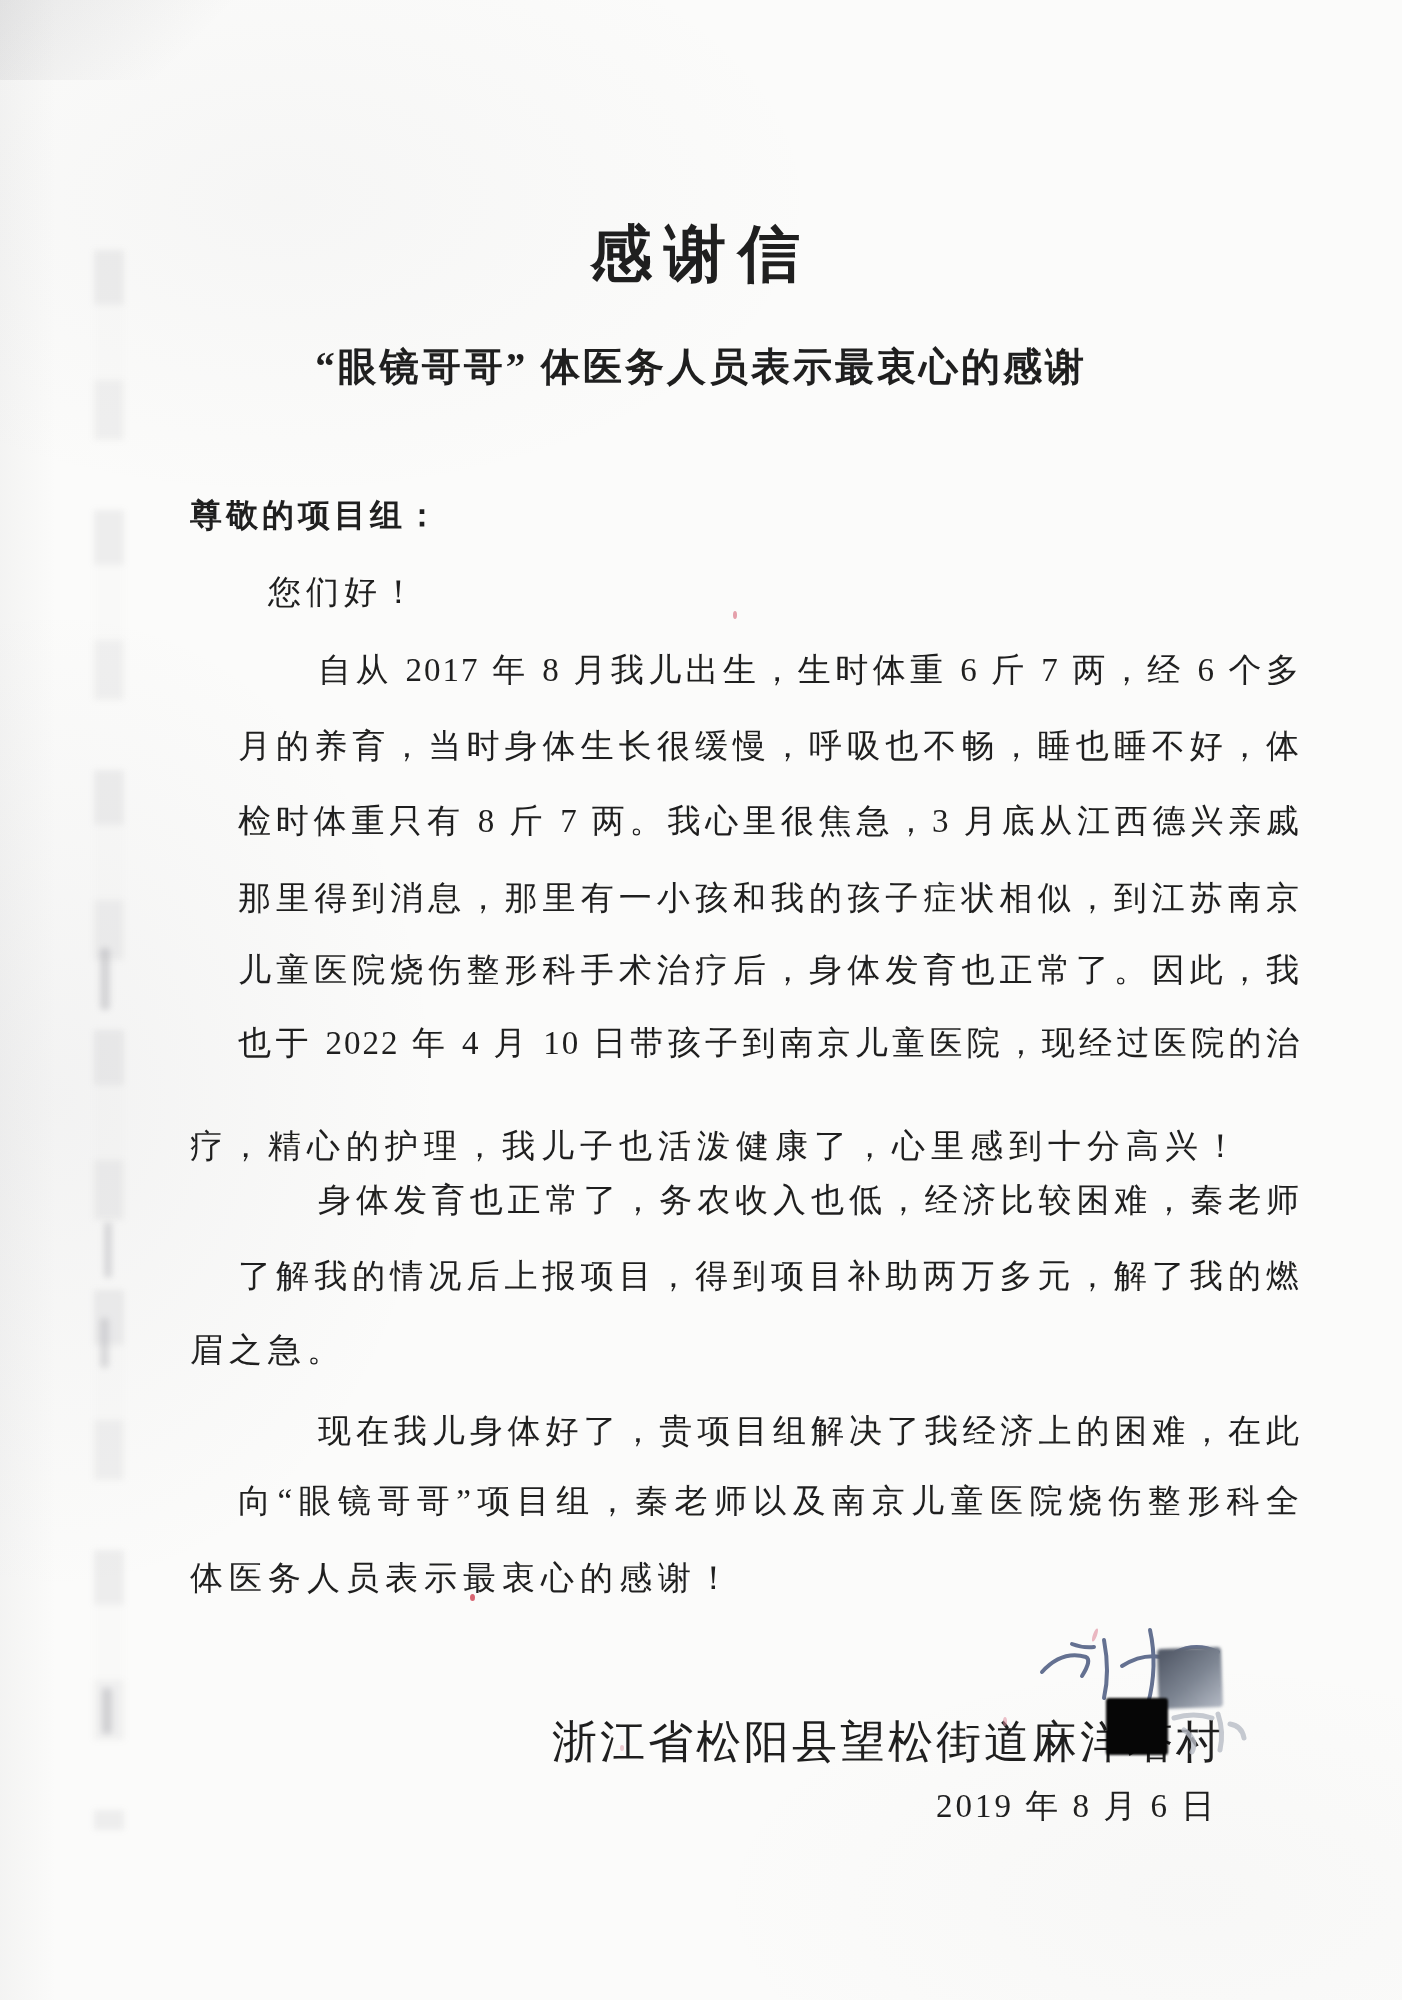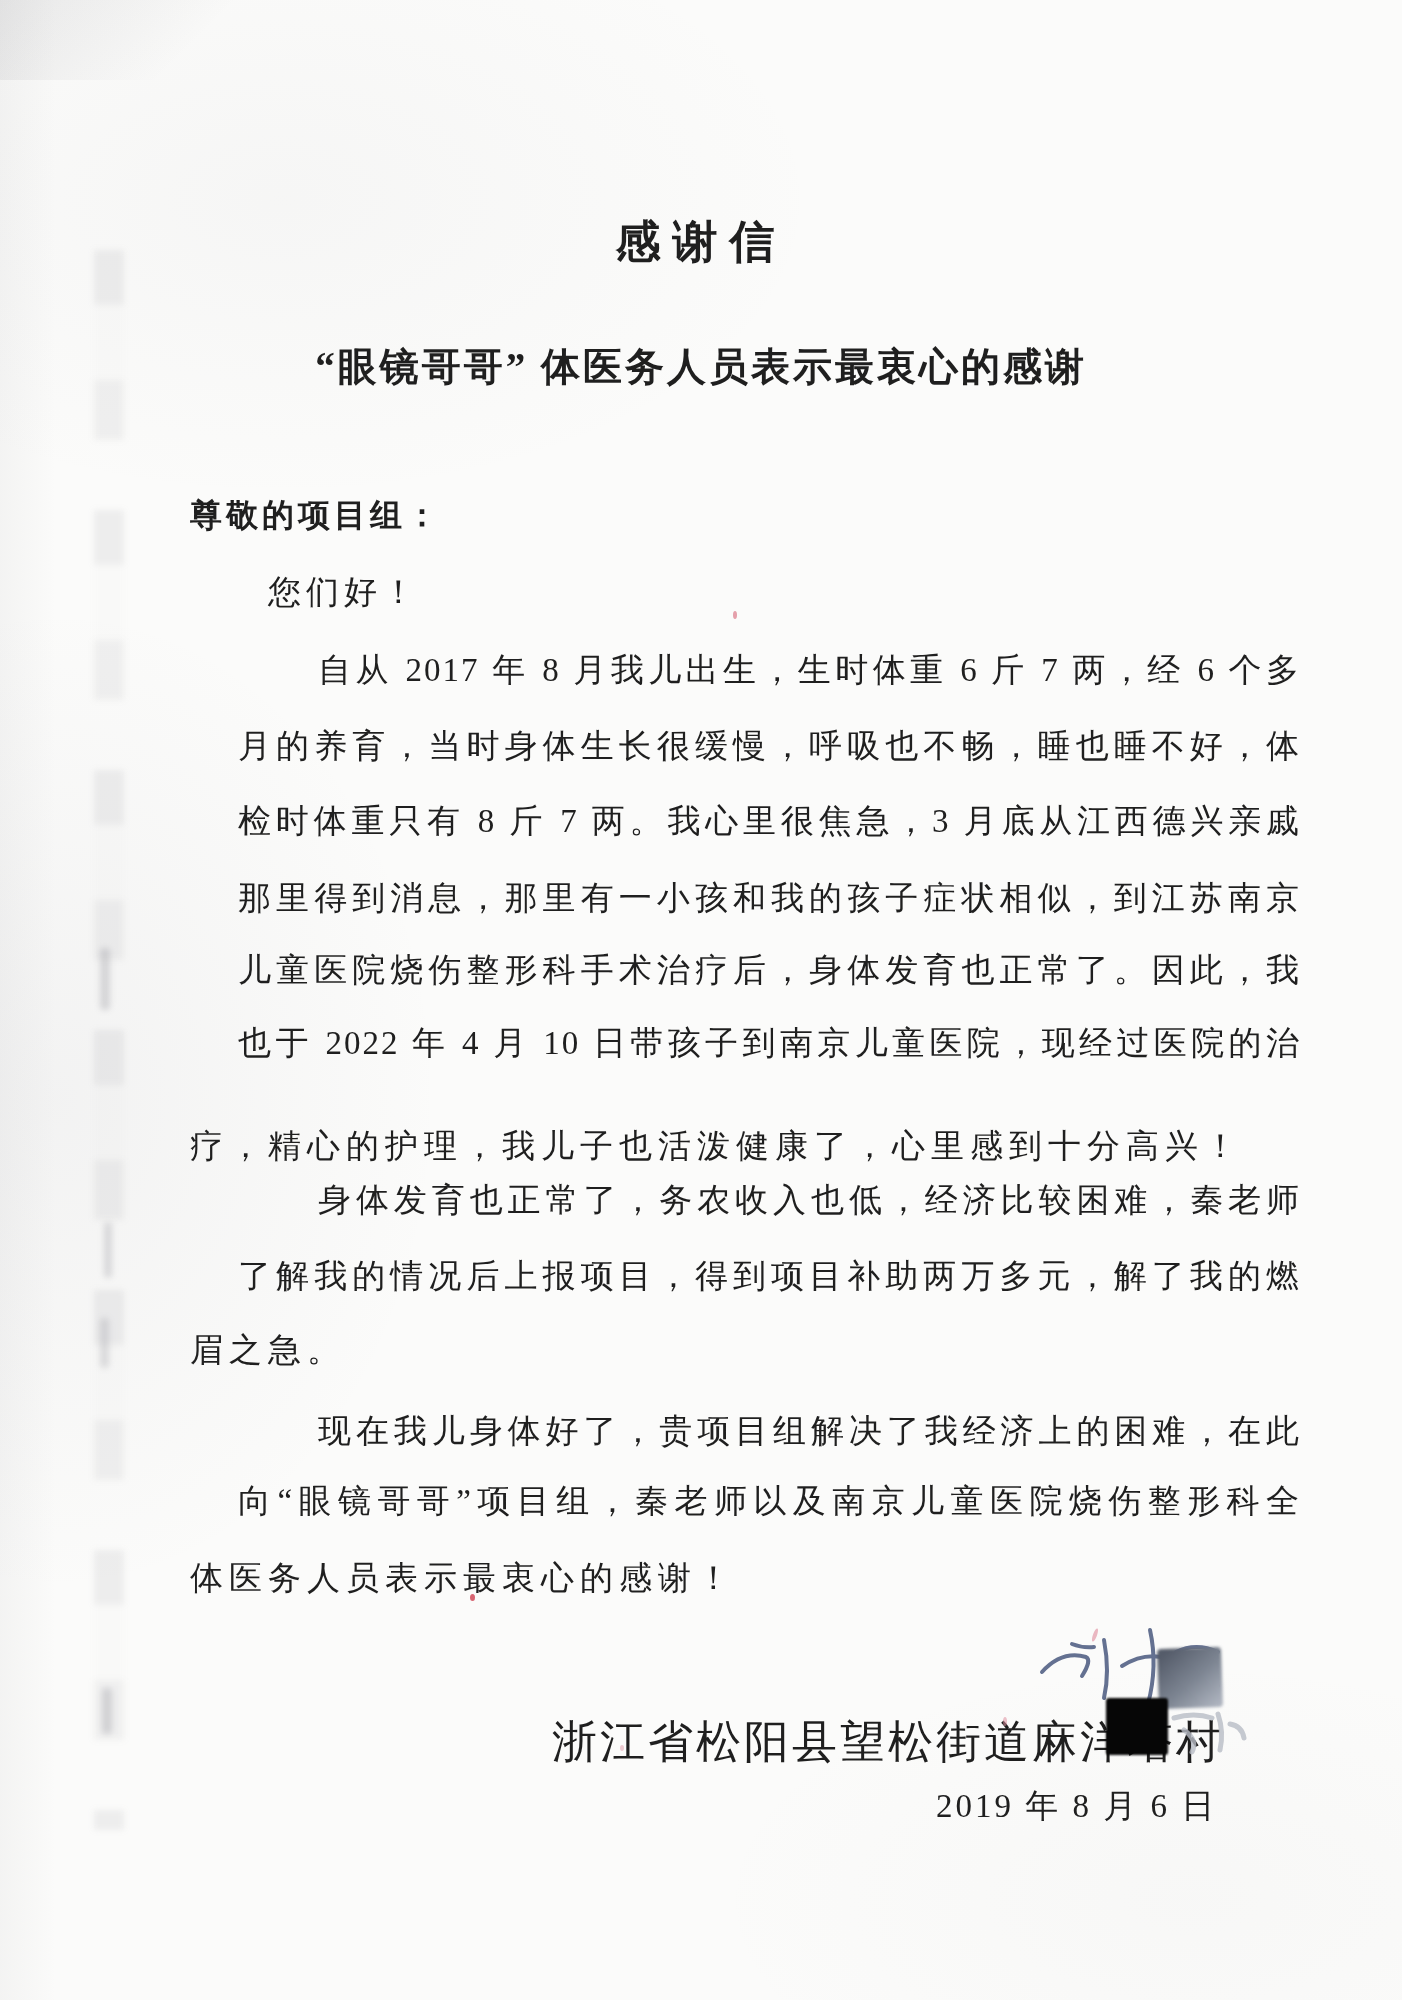--- a/index.html
+++ b/index.html
@@ -30,21 +30,21 @@
       rgba(0,0,0,0) 190px 260px);
     filter:blur(3px);
   }
   .smudge{position:absolute;background:#8a8a92;filter:blur(3px);border-radius:4px;}
   .corner-shade{
     position:absolute;left:0;top:0;width:260px;height:80px;
     background:linear-gradient(135deg, rgba(120,120,126,0.14), rgba(0,0,0,0) 70%);
   }
   .title{
     position:absolute;left:0;top:212px;width:1402px;
-    text-align:center;font-size:45px;font-weight:bold;
+    text-align:center;font-size:62px;font-weight:bold;
     letter-spacing:12px;
   }
   .subtitle{
     position:absolute;left:0;top:340px;width:1402px;
     text-align:center;font-size:39px;font-weight:bold;
     letter-spacing:3px;
   }
   .salutation{
     position:absolute;left:190px;top:494px;
     font-size:32px;font-weight:bold;letter-spacing:4px;

